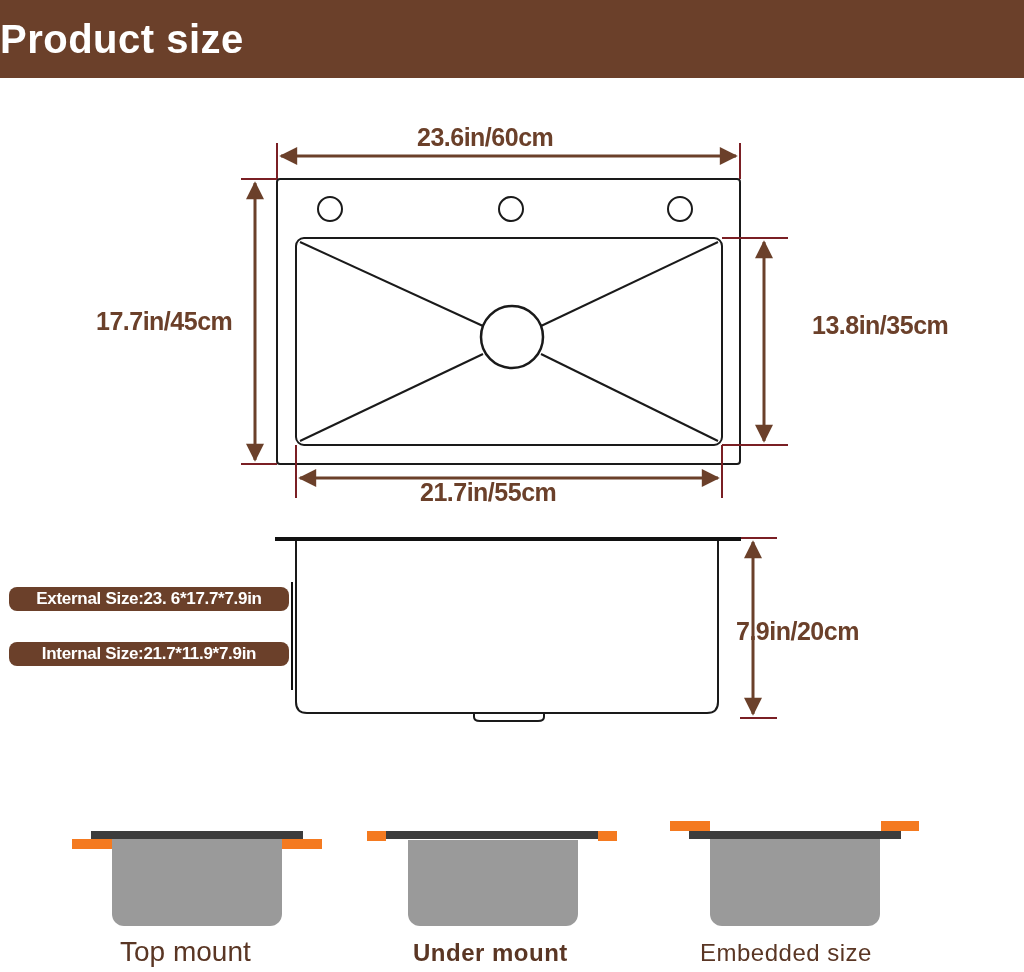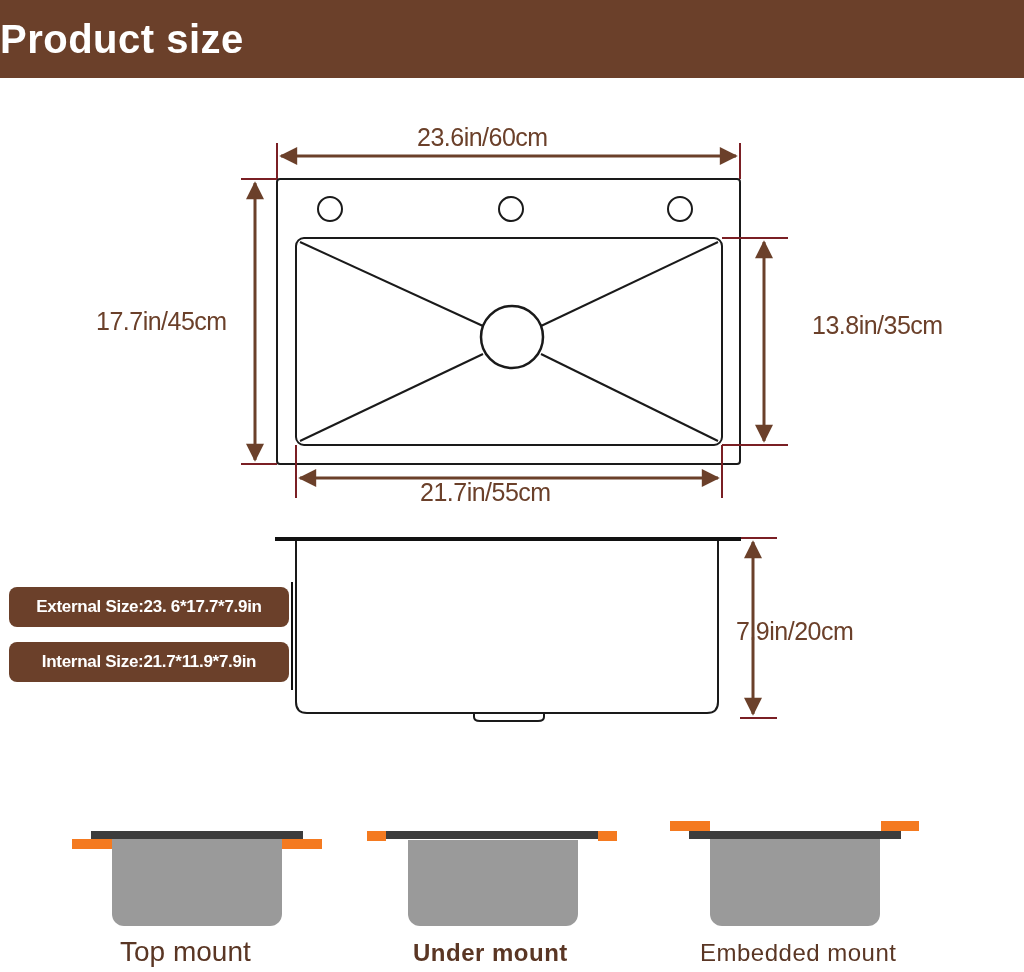--- a/index.html
+++ b/index.html
@@ -1,20 +1,20 @@
 <!DOCTYPE html>
 <html><head>
 <meta charset="utf-8">
 <style>
   html, body { margin:0; padding:0; background:#ffffff; }
   body { width:1024px; height:972px; position:relative; overflow:hidden; font-family:"Liberation Sans", sans-serif; }
   .header { position:absolute; left:0; top:0; width:1024px; height:78px; background:#6b402a; display:flex; align-items:center; justify-content:flex-start; }
   .header-title { color:#ffffff; font-size:40px; font-weight:bold; letter-spacing:0.5px; }
-  .dim-label { position:absolute; color:#6b402a; font-weight:normal; font-size:25px; white-space:nowrap; letter-spacing:-0.5px; }
-  .spec-badge { position:absolute; left:9px; width:280px; height:40px; background:#6b402a; border-radius:8px; color:#ffffff; font-weight:bold; font-size:17px; display:flex; align-items:center; justify-content:center; white-space:nowrap; letter-spacing:-0.3px; }
+  .dim-label { position:absolute; color:#6b402a; font-weight:bold; font-size:25px; white-space:nowrap; letter-spacing:-0.5px; }
+  .spec-badge { position:absolute; left:9px; width:280px; height:24px; background:#6b402a; border-radius:8px; color:#ffffff; font-weight:bold; font-size:17px; display:flex; align-items:center; justify-content:center; white-space:nowrap; letter-spacing:-0.3px; }
   .mount-label { position:absolute; color:#5a3624; font-weight:normal; white-space:nowrap; }
   svg.diagram { position:absolute; left:0; top:0; }
 </style>
 </head>
 <body>
 
 <div class="header">
   <span class="header-title">Product size</span>
 </div>
 
@@ -110,13 +110,13 @@
 
 <div class="spec-badge" style="top:587px;">
   <span>External Size:23. 6*17.7*7.9in</span>
 </div>
 <div class="spec-badge" style="top:642px;">
   <span>Internal Size:21.7*11.9*7.9in</span>
 </div>
 
 <span class="mount-label" style="left:120px; top:936px; font-size:28px;">Top mount</span>
 <span class="mount-label" style="left:413px; top:939px; font-size:24px; font-weight:bold; letter-spacing:0.5px;">Under mount</span>
-<span class="mount-label" style="left:700px; top:939px; font-size:24px; font-weight:normal; letter-spacing:0.5px;">Embedded mount</span>
+<span class="mount-label" style="left:700px; top:939px; font-size:24px; font-weight:normal; letter-spacing:0.5px;">Embedded size</span>
 
 </body></html>

